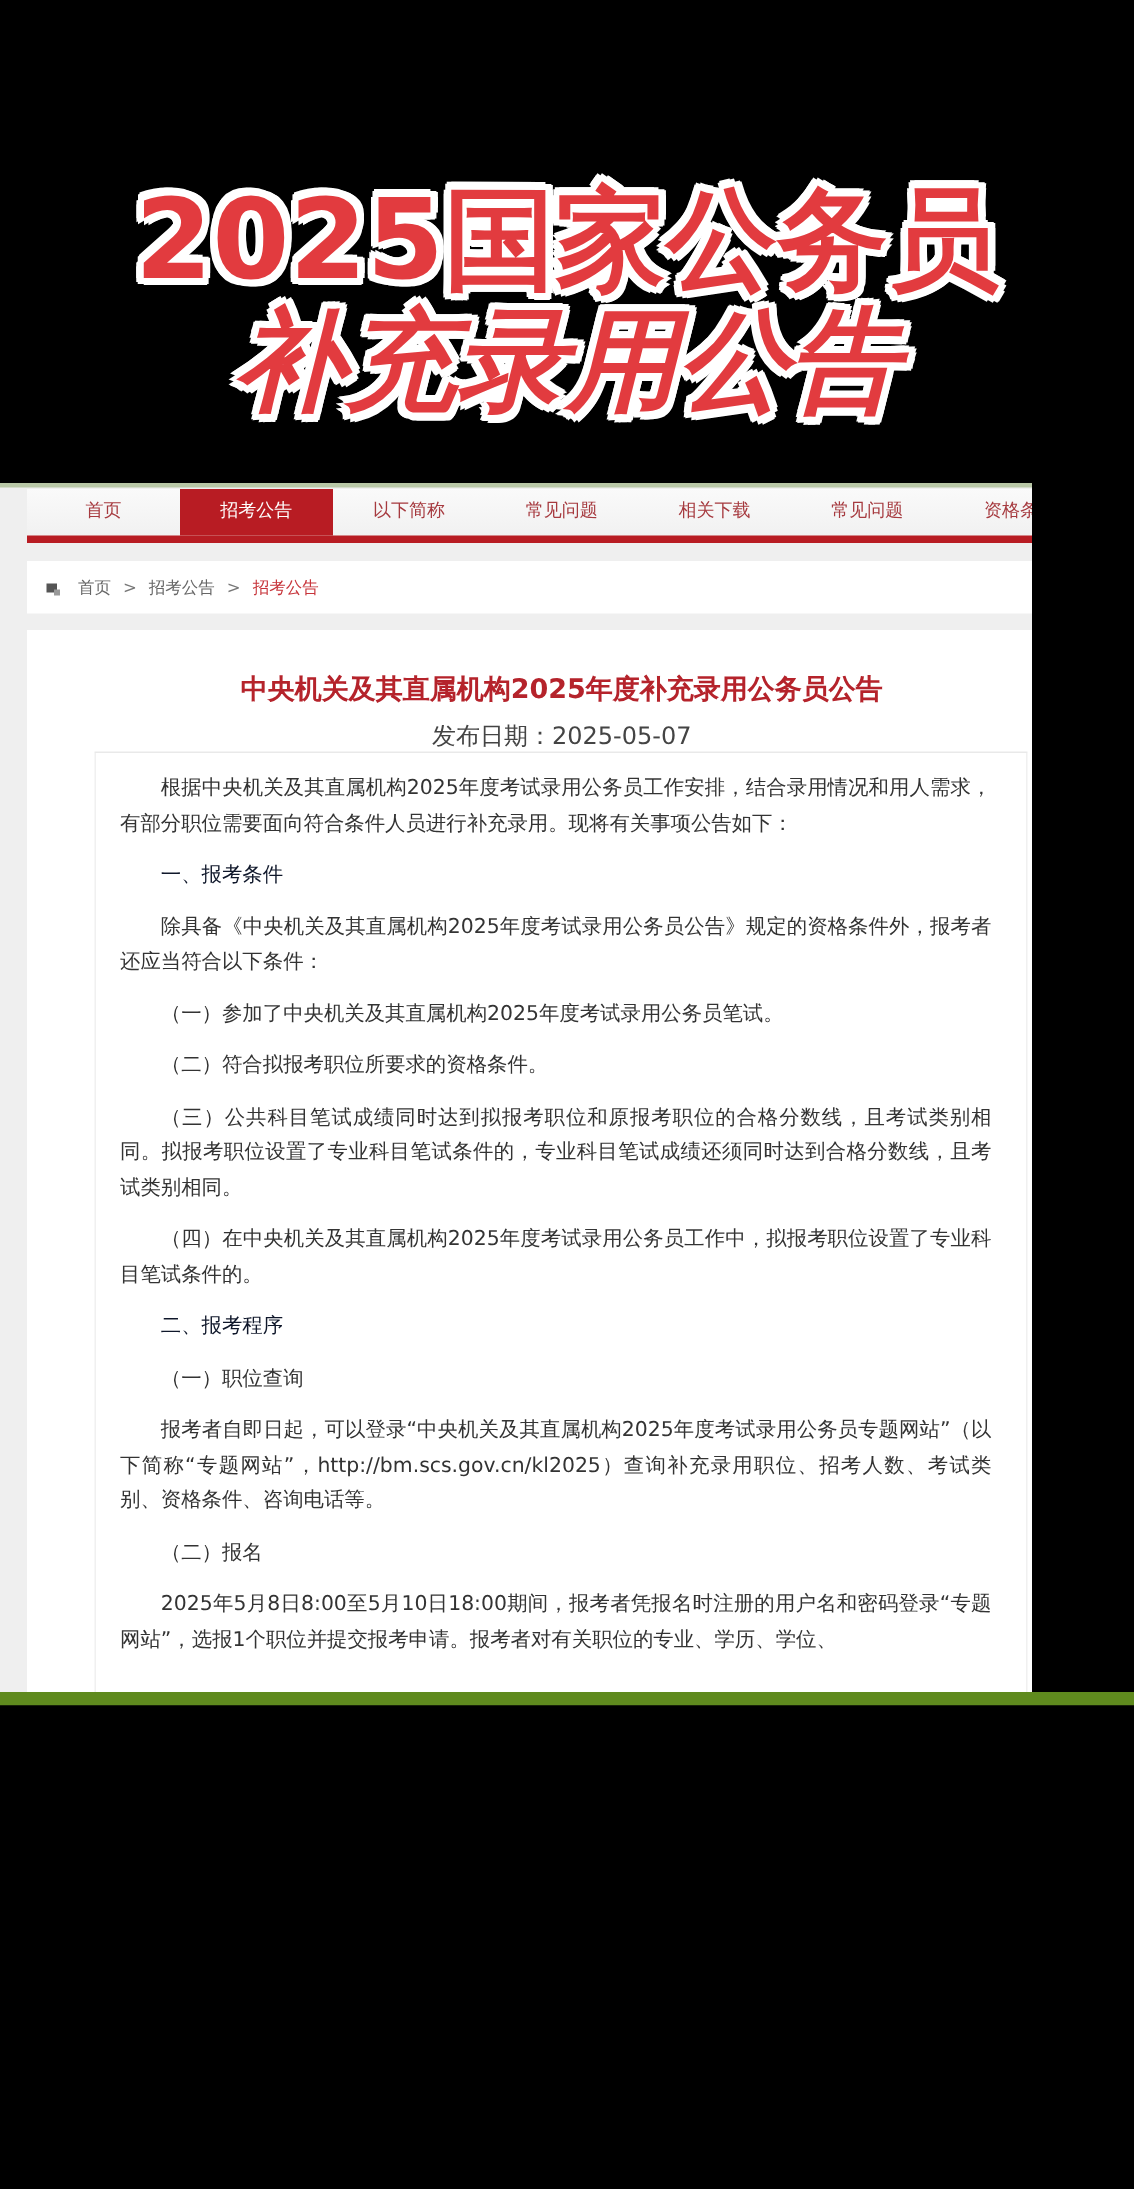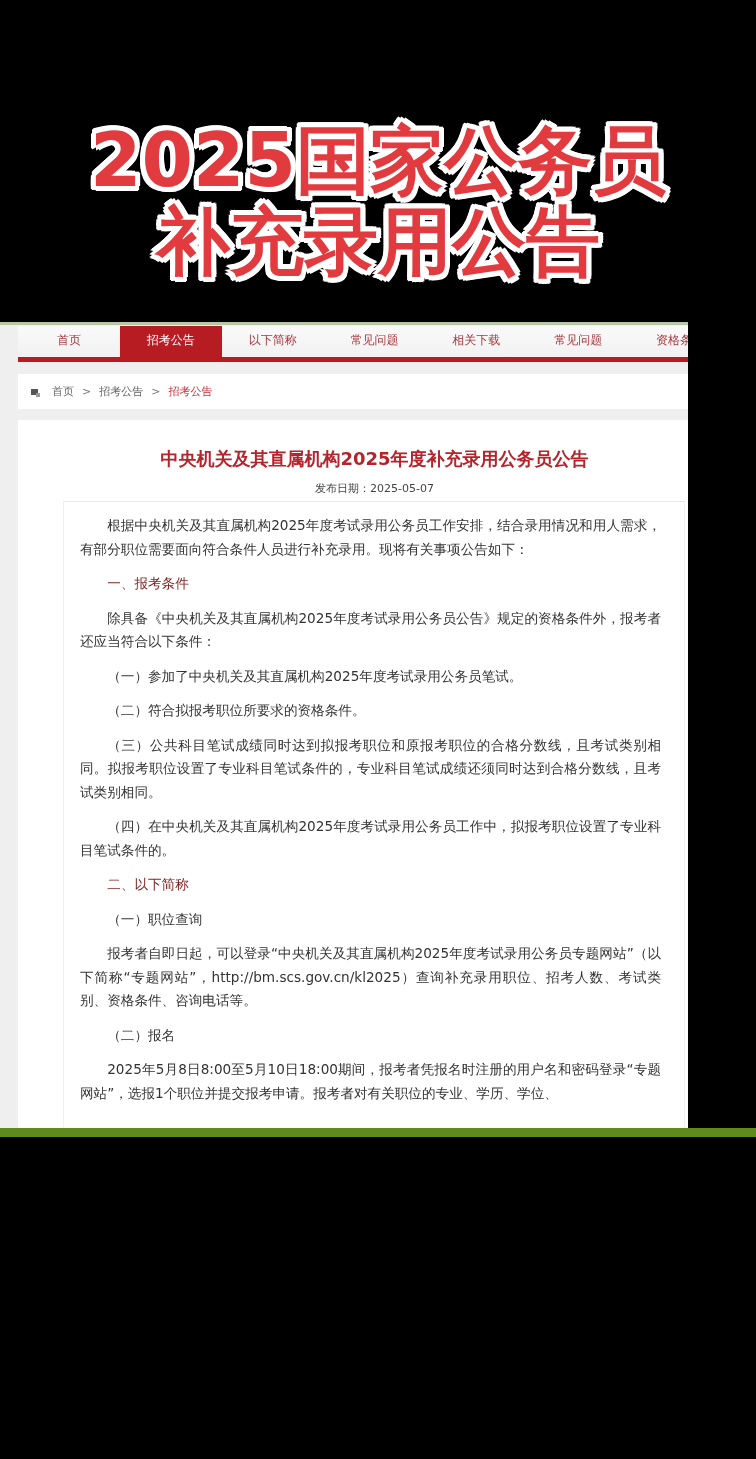--- a/index.html
+++ b/index.html
@@ -13,21 +13,21 @@
     position: absolute; left: 0; width: 756px; text-align: center;
     font-family: "DejaVu Sans", sans-serif; font-weight: bold;
     color: #e23b3f; font-size: 74px; letter-spacing: 0px; line-height: 1;
     -webkit-text-stroke: 0;
     text-shadow:
       -4px -4px 0 #fff, 4px -4px 0 #fff, -4px 4px 0 #fff, 4px 4px 0 #fff,
       0 -5px 0 #fff, 0 5px 0 #fff, -5px 0 0 #fff, 5px 0 0 #fff,
       -3px -5px 0 #fff, 3px 5px 0 #fff, -5px 3px 0 #fff, 5px -3px 0 #fff;
   }
   .banner-line.l1 { top: 123px; }
-  .banner-line.l2 { top: 204px; }
+  .banner-line.l2 { top: 204px; font-style: italic; }
 
   .screen {
     position: absolute; left: 0; top: 322px; width: 688px; height: 806px;
     background: #efefef; overflow: hidden;
   }
   .screen-topedge { position:absolute; left:0; top:0; width:756px; height:3px; background:#b8c7a6; }
 
   .nav {
     position: absolute; left: 18px; top: 4px; width: 713px; height: 36px;
     background: linear-gradient(#fafafa, #f1f1f1);
@@ -52,31 +52,31 @@
 
   .content {
     position: absolute; left: 18px; top: 98px; width: 713px; height: 720px; background: #fff;
   }
   .article-title {
     position: absolute; left: 0; top: 27px; width: 713px; text-align: center;
     font-size: 18px; font-weight: bold; color: #b5232b;
   }
   .pub-date {
     position: absolute; left: 0; top: 61px; width: 713px; text-align: center;
-    font-size: 11px; color: #444;
+    font-size: 16px; color: #444;
   }
   .divider { position:absolute; left:45px; top:81px; width:622px; height:1px; background:#e9e9e9; }
   .article-body {
     position: absolute; left: 45px; top: 82px; width: 622px; height: 640px;
     border-left: 1px solid #f0f0f0; border-right: 1px solid #f0f0f0;
     padding: 12px 23px 0 16px;
     font-size: 13.6px; color: #333; line-height: 23.5px;
   }
   .p { margin-bottom: 11px; text-indent: 2em; text-align: justify; }
-  .p.h { font-weight: normal; color: #7f1d1d; }
+  .p.h { font-weight: normal; color: #0f172a; }
 
   .green-bar { position:absolute; left:0; top:1128px; width:756px; height:9px; background:#5f8a1e; }
   .bottom-black { position:absolute; left:0; top:1137px; width:756px; height:322px; background:#000; }
 </style>
 </head>
 <body>
 
 <div class="banner">
   <div class="banner-line l1">2025国家公务员</div>
   <div class="banner-line l2">补充录用公告</div>
@@ -109,21 +109,21 @@
     <div class="pub-date">发布日期：2025-05-07</div>
     <div class="divider"></div>
     <div class="article-body">
       <p class="p">根据中央机关及其直属机构2025年度考试录用公务员工作安排，结合录用情况和用人需求，有部分职位需要面向符合条件人员进行补充录用。现将有关事项公告如下：</p>
       <p class="p h">一、报考条件</p>
       <p class="p">除具备《中央机关及其直属机构2025年度考试录用公务员公告》规定的资格条件外，报考者还应当符合以下条件：</p>
       <p class="p">（一）参加了中央机关及其直属机构2025年度考试录用公务员笔试。</p>
       <p class="p">（二）符合拟报考职位所要求的资格条件。</p>
       <p class="p">（三）公共科目笔试成绩同时达到拟报考职位和原报考职位的合格分数线，且考试类别相同。拟报考职位设置了专业科目笔试条件的，专业科目笔试成绩还须同时达到合格分数线，且考试类别相同。</p>
       <p class="p">（四）在中央机关及其直属机构2025年度考试录用公务员工作中，拟报考职位设置了专业科目笔试条件的。</p>
-      <p class="p h">二、以下简称</p>
+      <p class="p h">二、报考程序</p>
       <p class="p">（一）职位查询</p>
       <p class="p">报考者自即日起，可以登录“中央机关及其直属机构2025年度考试录用公务员专题网站”（以下简称“专题网站”，http://bm.scs.gov.cn/kl2025）查询补充录用职位、招考人数、考试类别、资格条件、咨询电话等。</p>
       <p class="p">（二）报名</p>
       <p class="p">2025年5月8日8:00至5月10日18:00期间，报考者凭报名时注册的用户名和密码登录“专题网站”，选报1个职位并提交报考申请。报考者对有关职位的专业、学历、学位、</p>
     </div>
   </div>
 </div>
 
 <div class="green-bar"></div>
 <div class="bottom-black"></div>

